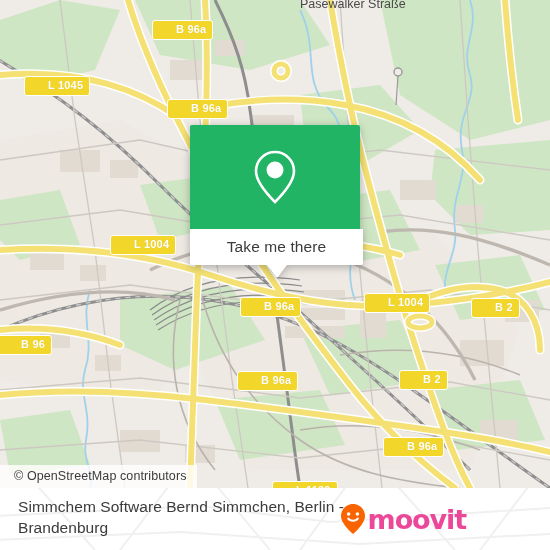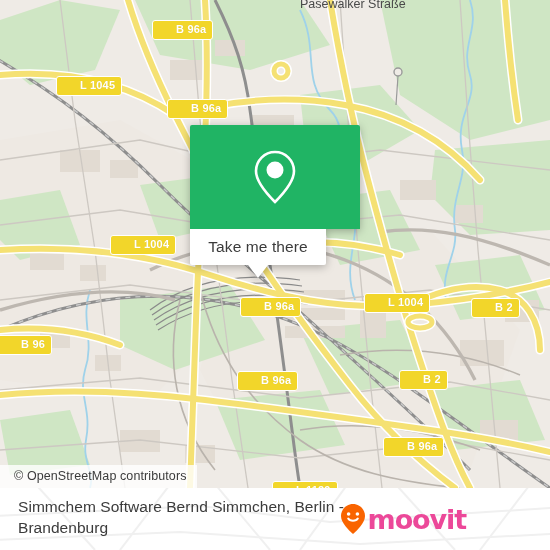--- a/index.html
+++ b/index.html
@@ -58,21 +58,21 @@
     position:absolute;left:190px;top:125px;width:170px;
     filter:drop-shadow(0 2px 4px rgba(0,0,0,.28));
   }
   #popup-green{
     width:170px;height:104px;
     background:#20b464;
     border-radius:2px 2px 0 0;
     display:flex;align-items:center;justify-content:center;
   }
   #popup-white{
-    width:136px;height:36px;
+    width:173px;height:36px;
     background:#ffffff;
     border-radius:0 0 2px 2px;
     display:flex;align-items:center;justify-content:center;
     position:relative;
   }
   #popup-label{
     color:#3b3b3b;font-size:15.5px;letter-spacing:.1px;
   }
   #popup-tail{
     position:absolute;left:50%;top:100%;
@@ -253,21 +253,21 @@
         <ellipse cx="420" cy="322" rx="12" ry="6" fill="none" stroke="#f5e173" stroke-width="5"></ellipse>
 
         <circle cx="398" cy="72" r="4" fill="#efebe6" stroke="#9a9a9a" stroke-width="1.4"></circle>
         <path d="M398,76 L396,105" stroke="#9a9a9a" stroke-width="1.2" fill="none"></path>
       </g>
     </svg>
 
     <div class="street-name" style="left:300px;top:-3px;">Pasewalker Straße</div>
 
     <div class="shield" style="left:152px;top:20px;">B 96a</div>
-    <div class="shield" style="left:56px;top:76px;">L 1045</div>
+    <div class="shield" style="left:24px;top:76px;">L 1045</div>
     <div class="shield" style="left:167px;top:99px;">B 96a</div>
     <div class="shield" style="left:110px;top:235px;">L 1004</div>
     <div class="shield" style="left:240px;top:297px;">B 96a</div>
     <div class="shield" style="left:364px;top:293px;">L 1004</div>
     <div class="shield" style="left:471px;top:298px;">B 2</div>
     <div class="shield" style="left:-3px;top:335px;">B 96</div>
     <div class="shield" style="left:399px;top:370px;">B 2</div>
     <div class="shield" style="left:237px;top:371px;">B 96a</div>
     <div class="shield" style="left:383px;top:437px;">B 96a</div>
     <div class="shield" style="left:272px;top:481px;">L 1129</div>

